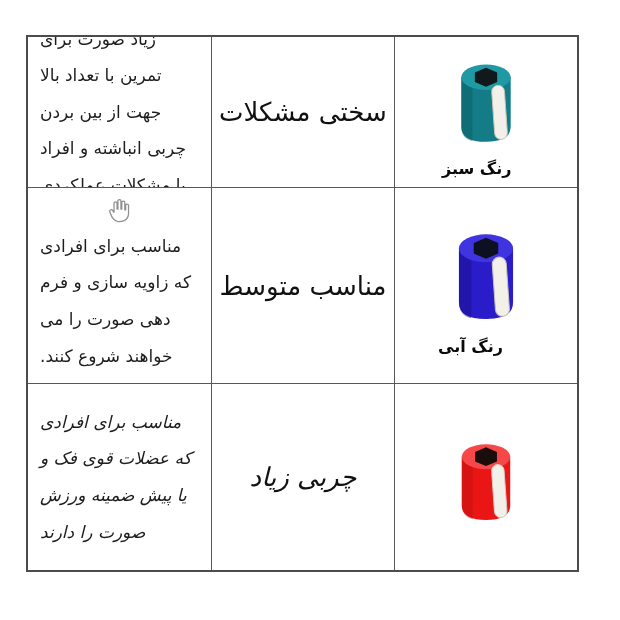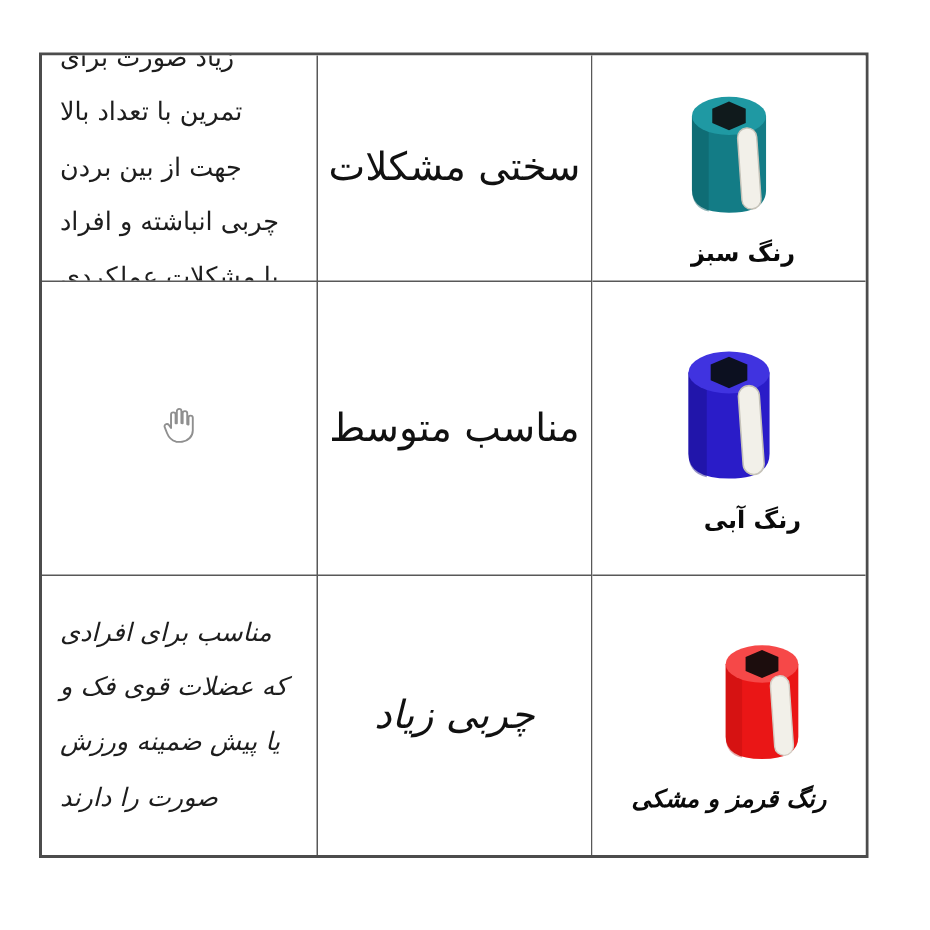--- a/index.html
+++ b/index.html
@@ -30,21 +30,21 @@
     direction:rtl;text-align:left;
     font-size:17px;line-height:2.15;color:#1d1d1d;
   }
   .hand-icon{width:27px;height:27px;margin-bottom:4px;flex:0 0 auto;}
   .hardness-cell{padding:6px;}
   .hardness-text{
     direction:rtl;text-align:center;
     font-size:26px;color:#111;letter-spacing:0;
   }
   .product-cell{padding:6px 8px;gap:10px;}
-  .product-figure{display:flex;flex-direction:column;align-items:flex-end;gap:10px;}
+  .product-figure{display:flex;flex-direction:column;align-items:flex-start;gap:10px;}
   .product-svg{display:block;}
   .color-label{
     direction:rtl;text-align:center;
     font-size:16px;font-weight:bold;color:#0a0a0a;
   }
 </style>
 </head>
 <body>
 
 <div class="comparison-table">
@@ -68,20 +68,21 @@
         <div class="color-label">رنگ سبز</div>
       </div>
     </div>
   </div>
 
   <div class="row">
     <div class="cell desc-cell">
       <svg class="hand-icon" viewBox="0 0 32 32">
         <path d="M13.5 29c-3.2-1-5.8-3.4-7.1-6.7l-1.9-4.8c-.4-1 .1-2.1 1.1-2.4.8-.3 1.7 0 2.2.7l1.7 2.4V7.6c0-1 .8-1.8 1.8-1.8s1.8.8 1.8 1.8v6.9l1-.1V4.9c0-1 .8-1.8 1.8-1.8s1.8.8 1.8 1.8v9.4l1 .1V6.6c0-1 .8-1.8 1.8-1.8s1.8.8 1.8 1.8v8.6l1 .2v-5.3c0-.9.7-1.7 1.7-1.7.9 0 1.7.7 1.7 1.7v10c0 4.6-3.7 8.4-8.4 8.9-1.6.2-3.2.2-4.8 0z" fill="#ffffff" stroke="#8f8f8f" stroke-width="1.5" stroke-linejoin="round"></path>
       </svg>
+      <div class="desc-text">مناسب برای افرادی که زاویه سازی و فرم دهی صورت را می خواهند شروع کنند.</div>
     </div>
     <div class="cell hardness-cell">
       <div class="hardness-text">مناسب متوسط</div>
     </div>
     <div class="cell last-col product-cell">
       <div class="product-figure">
         <svg class="product-svg" width="96" height="112" viewBox="0 0 110 128">
           <path d="M24 38 H86 V100 Q86 119 55 119 Q24 119 24 100 Z" fill="#2a1cc8"></path>
           <path d="M24 38 v62 q0 15 14 18 V38 z" opacity="0.45" fill="#170d85"></path>
           <ellipse cx="55" cy="38" rx="31" ry="16" fill="#4033e0"></ellipse>
@@ -102,18 +103,17 @@
     </div>
     <div class="cell last-col last-row product-cell">
       <div class="product-figure">
         <svg class="product-svg" width="86" height="100" viewBox="0 0 110 128">
           <path d="M24 38 H86 V100 Q86 119 55 119 Q24 119 24 100 Z" fill="#ea1616"></path>
           <path d="M24 38 v62 q0 15 14 18 V38 z" opacity="0.35" fill="#b30c0c"></path>
           <ellipse cx="55" cy="38" rx="31" ry="16" fill="#f64848"></ellipse>
           <polygon points="55,26 69,32 69,44 55,50 41,44 41,32" fill="#1c0d0d"></polygon>
           <rect x="64" y="48" width="16" height="68" rx="8" stroke-width="1.2" transform="rotate(-4 72 82)" stroke="#d4cdc4" fill="#f2f0e9"></rect>
         </svg>
-        <div class="color-label">رنگ قرمز و مشکی</div>
       </div>
     </div>
   </div>
 
 </div>
 
 </body></html>

